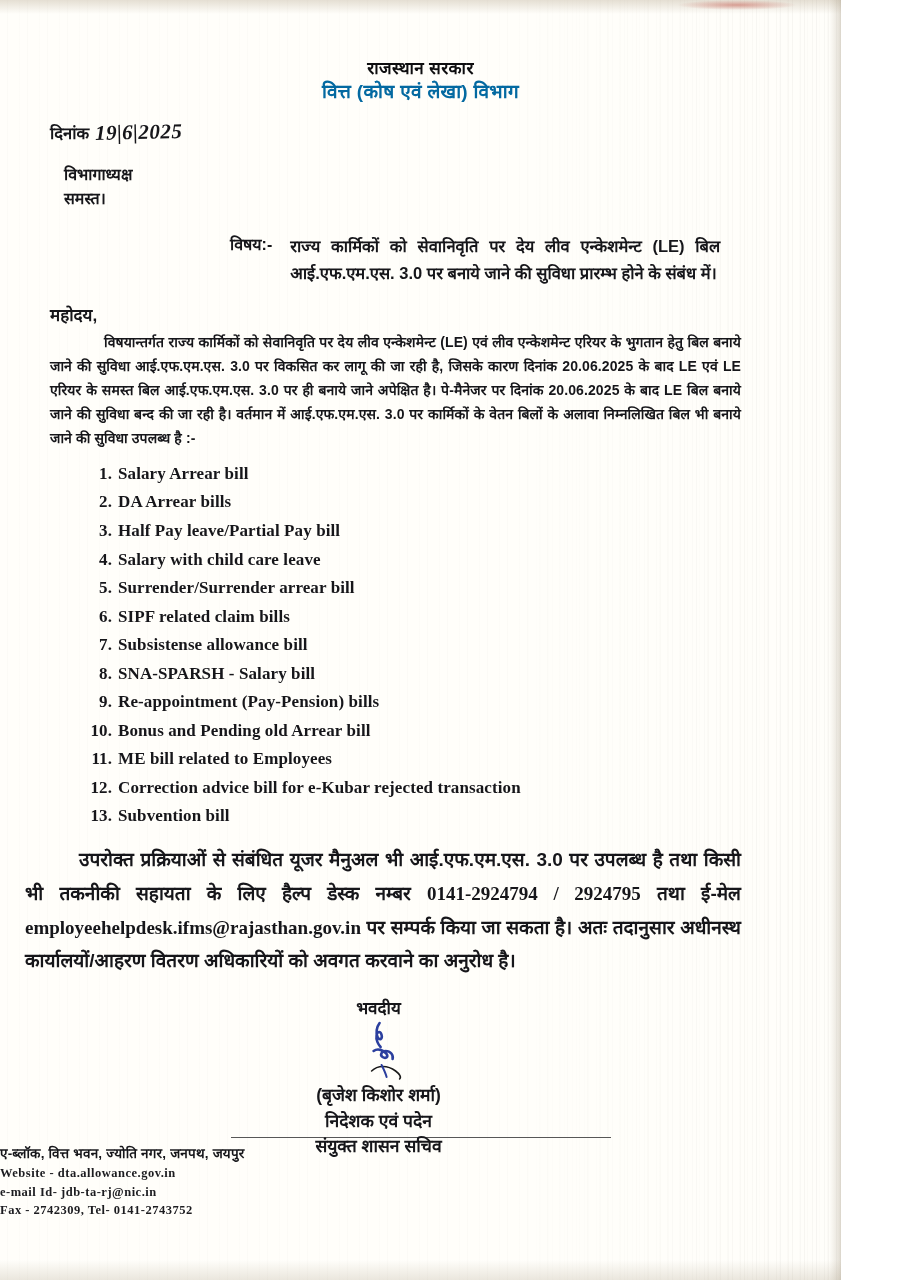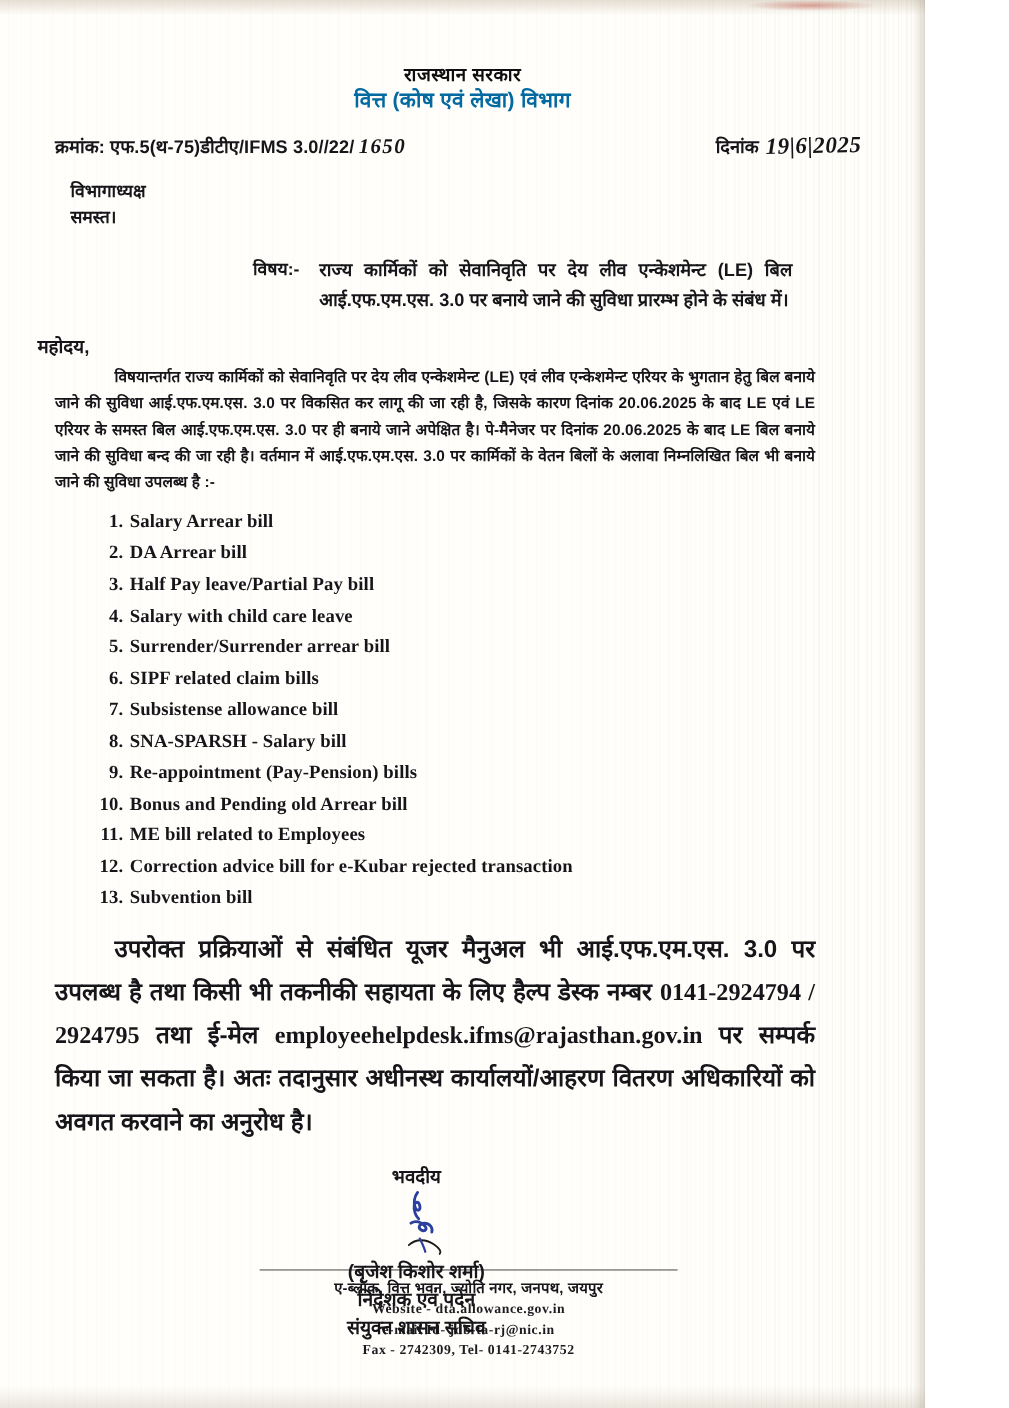--- a/index.html
+++ b/index.html
@@ -172,21 +172,21 @@
     line-height: 1.62;
     text-align: justify;
     margin-left: 18px;
     filter: blur(.35px);
     max-width: 430px;
   }
 
   
   .salutation {
     margin-top: 16px;
-    padding-left: 34px;
+    padding-left: 50px;
     font-family: "Liberation Sans", "DejaVu Sans", sans-serif;
     font-size: 17px;
     font-weight: bold;
   }
   .body-para {
     margin-top: 4px;
     padding: 0 100px 0 50px;
     font-family: "Liberation Sans", "DejaVu Sans", sans-serif;
     font-size: 14px;
     font-weight: bold;
@@ -216,23 +216,23 @@
     content: counter(billno) ".";
     position: absolute;
     left: -36px;
     width: 30px;
     text-align: right;
     font-weight: bold;
   }
 
   .closing-para {
     margin-top: 12px;
-    padding: 0 100px 0 50px;
-    font-family: "Liberation Sans", "DejaVu Sans", sans-serif;
-    font-size: 22px;
+    padding: 0 100px 0 25px;
+    font-family: "Liberation Sans", "DejaVu Sans", sans-serif;
+    font-size: 19px;
     font-weight: bold;
     line-height: 1.78;
     text-align: justify;
     text-indent: 54px;
   }
   .closing-para .mono-en {
     font-family: "Liberation Serif", "DejaVu Serif", serif;
     font-weight: bold;
   }
 
@@ -269,23 +269,22 @@
     font-family: "Liberation Sans", "DejaVu Sans", sans-serif;
     font-size: 17.5px;
     font-weight: bold;
     line-height: 1.46;
   }
 
   
   .footer {
     position: absolute;
     left: 0; right: 0;
-    bottom: 43px;
-    text-align: center;
-    margin-left: 11px;
+    bottom: 60px;
+    text-align: left;
   }
   .footer-rule {
     width: 380px;
     height: 1px;
     margin: 0 auto 6px auto;
     background: #3a3a3a;
     opacity: .85;
   }
   .footer-addr {
     font-family: "Liberation Sans", "DejaVu Sans", sans-serif;
@@ -318,23 +317,20 @@
   <div class="smudge-tr"></div>
 
   <div class="content">
 
     <div class="letterhead">
       <div class="lh-line1">राजस्थान सरकार</div>
       <div class="lh-line2">वित्त (कोष एवं लेखा) विभाग</div>
     </div>
 
     <div class="refrow">
-      <div class="ref">
-        <span>क्रमांक: एफ.5(थ-75)डीटीए/IFMS 3.0//22/</span><span class="handnum">1650</span>
-      </div>
       <div class="daterow">
         <span>दिनांक</span><span class="handdate">19|6|2025</span>
       </div>
     </div>
 
     <div class="addressee">
       <div>विभागाध्यक्ष</div>
       <div>समस्त।</div>
     </div>
 
@@ -342,21 +338,21 @@
       <div class="subject-label">विषय:-</div>
       <div class="subject-text">राज्य कार्मिकों को सेवानिवृति पर देय लीव एन्केशमेन्ट (LE) बिल आई.एफ.एम.एस. 3.0 पर बनाये जाने की सुविधा प्रारम्भ होने के संबंध में।</div>
     </div>
 
     <div class="salutation">महोदय,</div>
 
     <div class="body-para">विषयान्तर्गत राज्य कार्मिकों को सेवानिवृति पर देय लीव एन्केशमेन्ट (LE) एवं लीव एन्केशमेन्ट एरियर के भुगतान हेतु बिल बनाये जाने की सुविधा आई.एफ.एम.एस. 3.0 पर विकसित कर लागू की जा रही है, जिसके कारण दिनांक 20.06.2025 के बाद LE एवं LE एरियर के समस्त बिल आई.एफ.एम.एस. 3.0 पर ही बनाये जाने अपेक्षित है। पे-मैनेजर पर दिनांक 20.06.2025 के बाद LE बिल बनाये जाने की सुविधा बन्द की जा रही है। वर्तमान में आई.एफ.एम.एस. 3.0 पर कार्मिकों के वेतन बिलों के अलावा निम्नलिखित बिल भी बनाये जाने की सुविधा उपलब्ध है :-</div>
 
     <ol class="bill-list">
       <li>Salary Arrear bill</li>
-      <li>DA Arrear bill</li>
+      <li>DA Arrear bills</li>
       <li>Half Pay leave/Partial Pay bill</li>
       <li>Salary with child care leave</li>
       <li>Surrender/Surrender arrear bill</li>
       <li>SIPF related claim bills</li>
       <li>Subsistense allowance bill</li>
       <li>SNA-SPARSH - Salary bill</li>
       <li>Re-appointment (Pay-Pension) bills</li>
       <li>Bonus and Pending old Arrear bill</li>
       <li>ME bill related to Employees</li>
       <li>Correction advice bill for e-Kubar rejected transaction</li>

